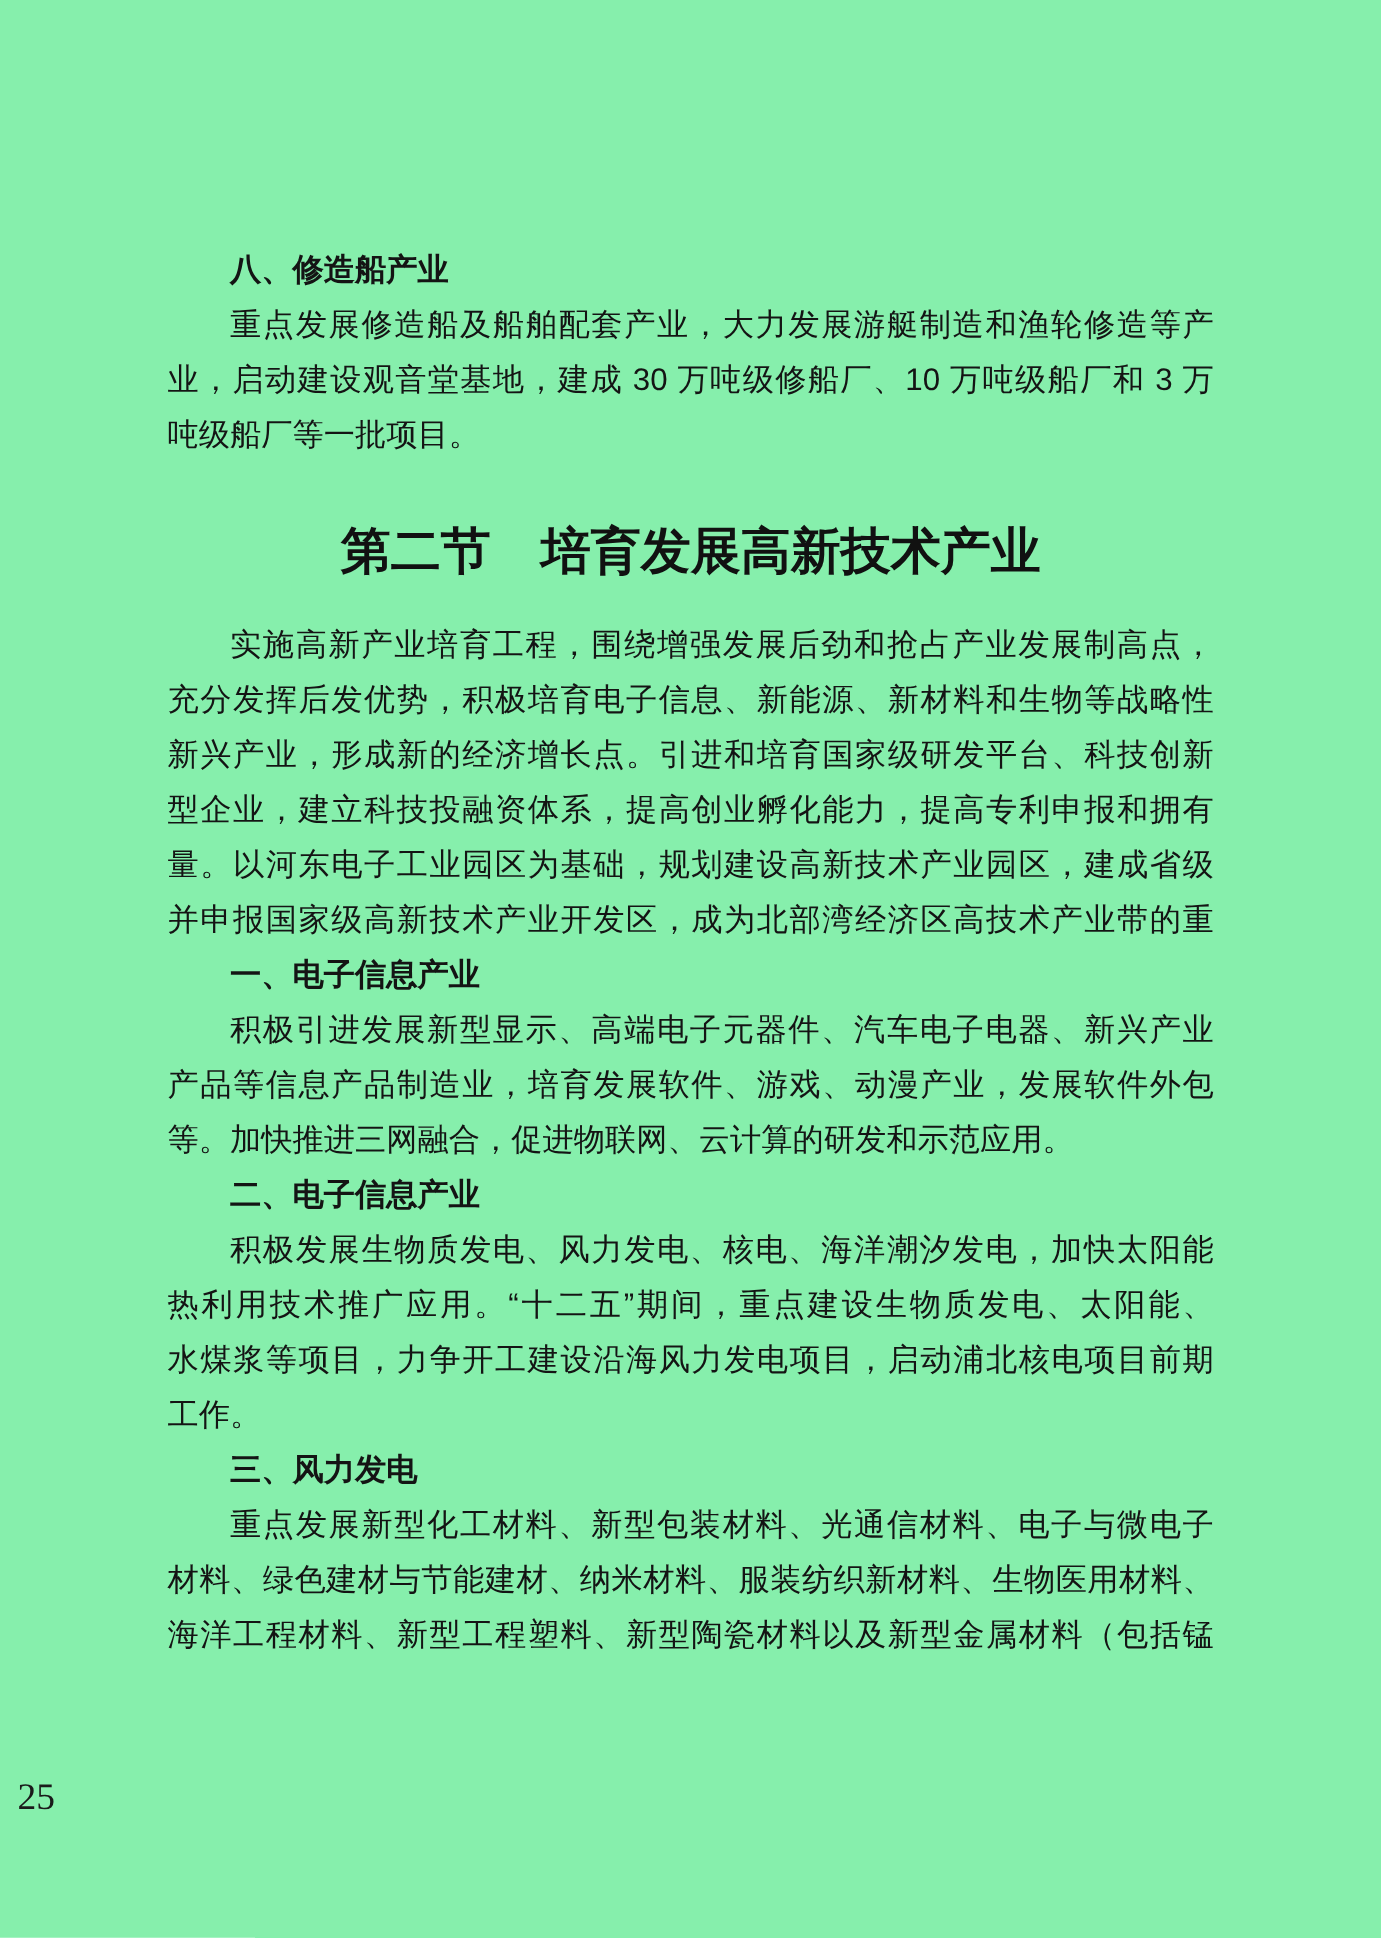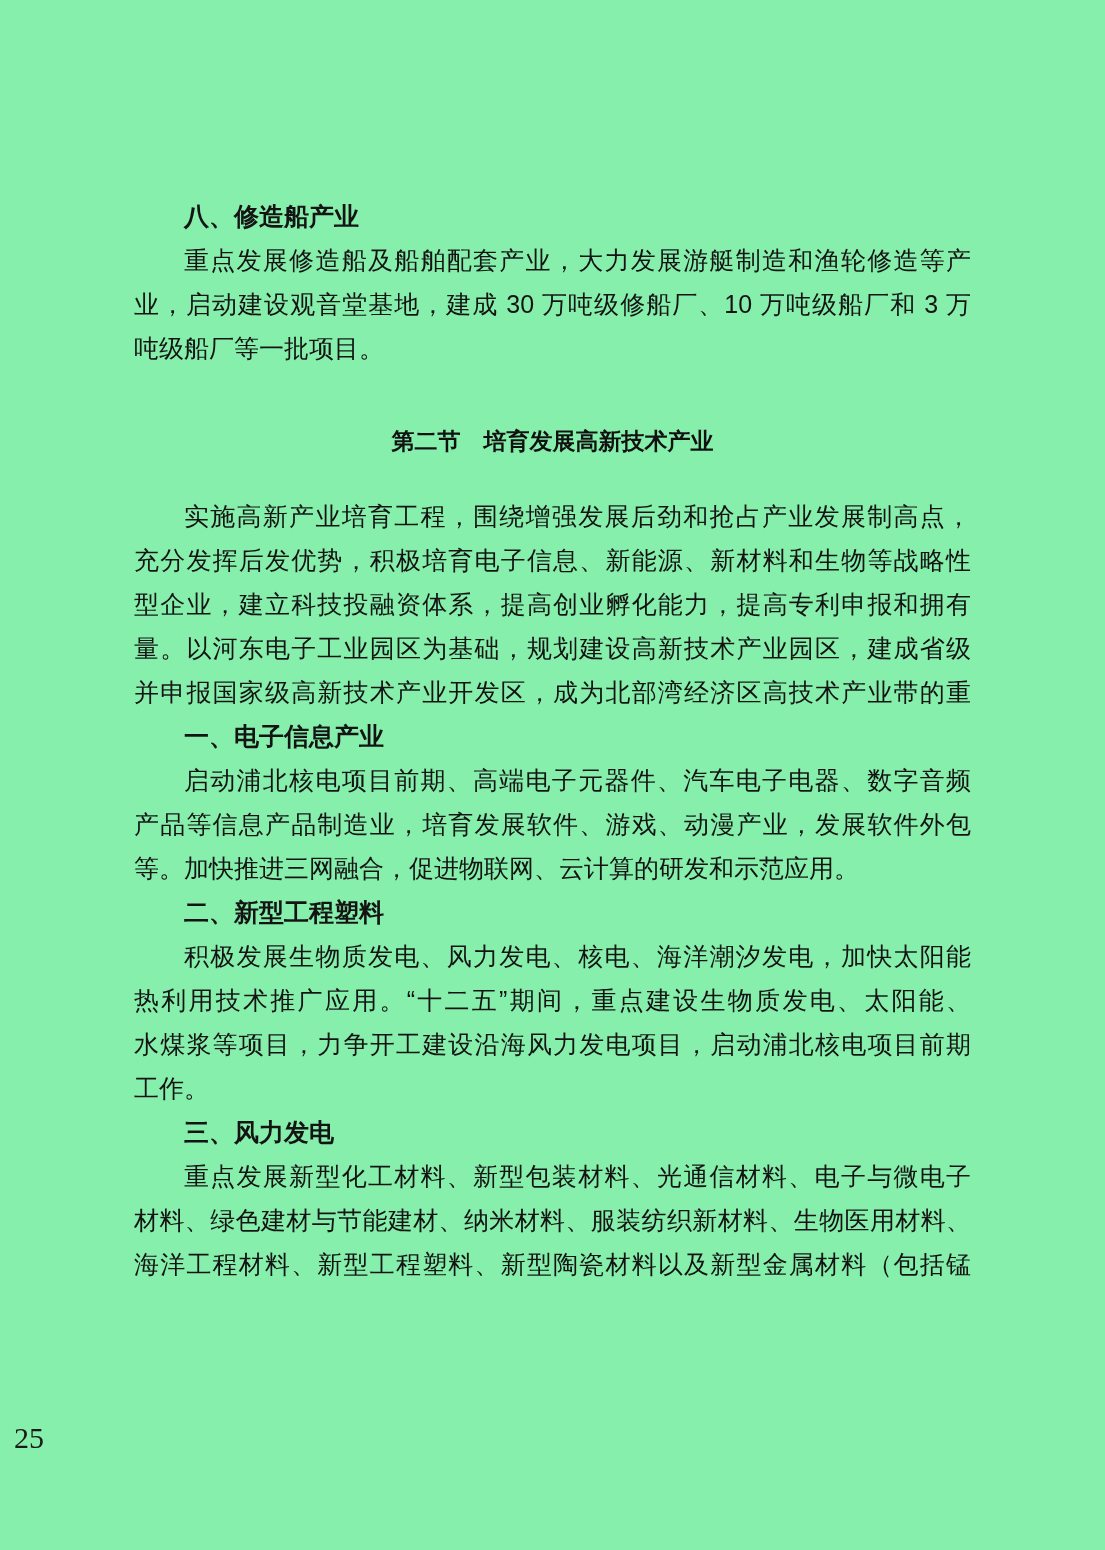--- a/index.html
+++ b/index.html
@@ -32,21 +32,21 @@
   .tline.end {
     text-align: left;
     text-align-last: left;
   }
   .indent { text-indent: 2em; }
   .subhead { font-weight: 600; }
   .sec-heading {
     height: 56px;
     line-height: 56px;
     margin: 43px 0 25px 0;
-    font-size: 23px;
+    font-size: 40px;
     font-weight: 700;
     color: #111111;
     text-align: center;
     text-align-last: center;
   }
   .pagenum {
     position: absolute;
     left: 0; top: 1418px;
     width: 100%;
     height: 40px;
@@ -66,31 +66,32 @@
     <div class="tline indent end subhead">八、修造船产业</div>
 
     <div class="tline indent">重点发展修造船及船舶配套产业，大力发展游艇制造和渔轮修造等产</div>
     <div class="tline">业，启动建设观音堂基地，建成 30 万吨级修船厂、10 万吨级船厂和 3 万</div>
     <div class="tline end">吨级船厂等一批项目。</div>
 
     <div class="sec-heading">第二节　培育发展高新技术产业</div>
 
     <div class="tline indent">实施高新产业培育工程，围绕增强发展后劲和抢占产业发展制高点，</div>
     <div class="tline">充分发挥后发优势，积极培育电子信息、新能源、新材料和生物等战略性</div>
+    <div class="tline">新兴产业，形成新的经济增长点。引进和培育国家级研发平台、科技创新</div>
     <div class="tline">型企业，建立科技投融资体系，提高创业孵化能力，提高专利申报和拥有</div>
     <div class="tline">量。以河东电子工业园区为基础，规划建设高新技术产业园区，建成省级</div>
     <div class="tline">并申报国家级高新技术产业开发区，成为北部湾经济区高技术产业带的重</div>
 
     <div class="tline indent end subhead">一、电子信息产业</div>
 
-    <div class="tline indent">启动浦北核电项目前期、高端电子元器件、汽车电子电器、数字音频</div>
+    <div class="tline indent">积极引进发展新型显示、高端电子元器件、汽车电子电器、新兴产业</div>
     <div class="tline">产品等信息产品制造业，培育发展软件、游戏、动漫产业，发展软件外包</div>
     <div class="tline end">等。加快推进三网融合，促进物联网、云计算的研发和示范应用。</div>
 
-    <div class="tline indent end subhead">二、新型工程塑料</div>
+    <div class="tline indent end subhead">二、电子信息产业</div>
 
     <div class="tline indent">积极发展生物质发电、风力发电、核电、海洋潮汐发电，加快太阳能</div>
     <div class="tline">热利用技术推广应用。“十二五”期间，重点建设生物质发电、太阳能、</div>
     <div class="tline">水煤浆等项目，力争开工建设沿海风力发电项目，启动浦北核电项目前期</div>
     <div class="tline end">工作。</div>
 
     <div class="tline indent end subhead">三、风力发电</div>
 
     <div class="tline indent">重点发展新型化工材料、新型包装材料、光通信材料、电子与微电子</div>
     <div class="tline">材料、绿色建材与节能建材、纳米材料、服装纺织新材料、生物医用材料、</div>

